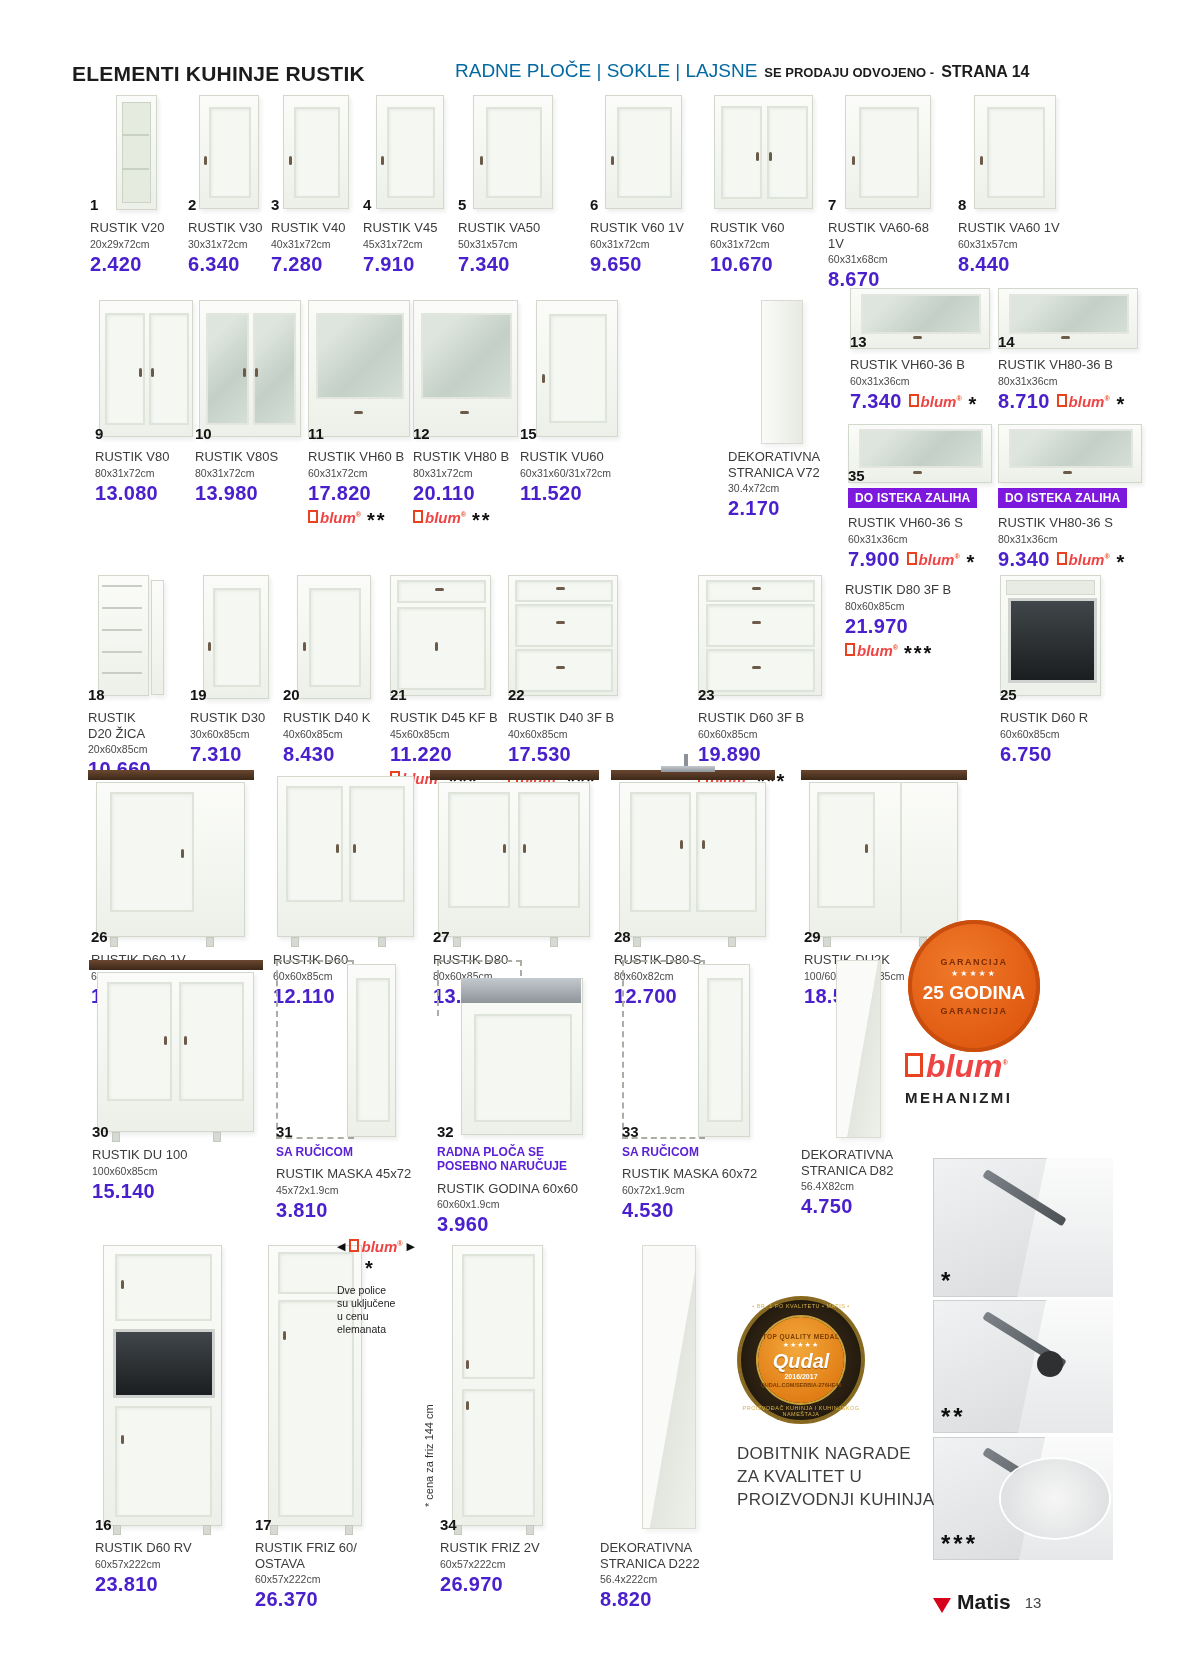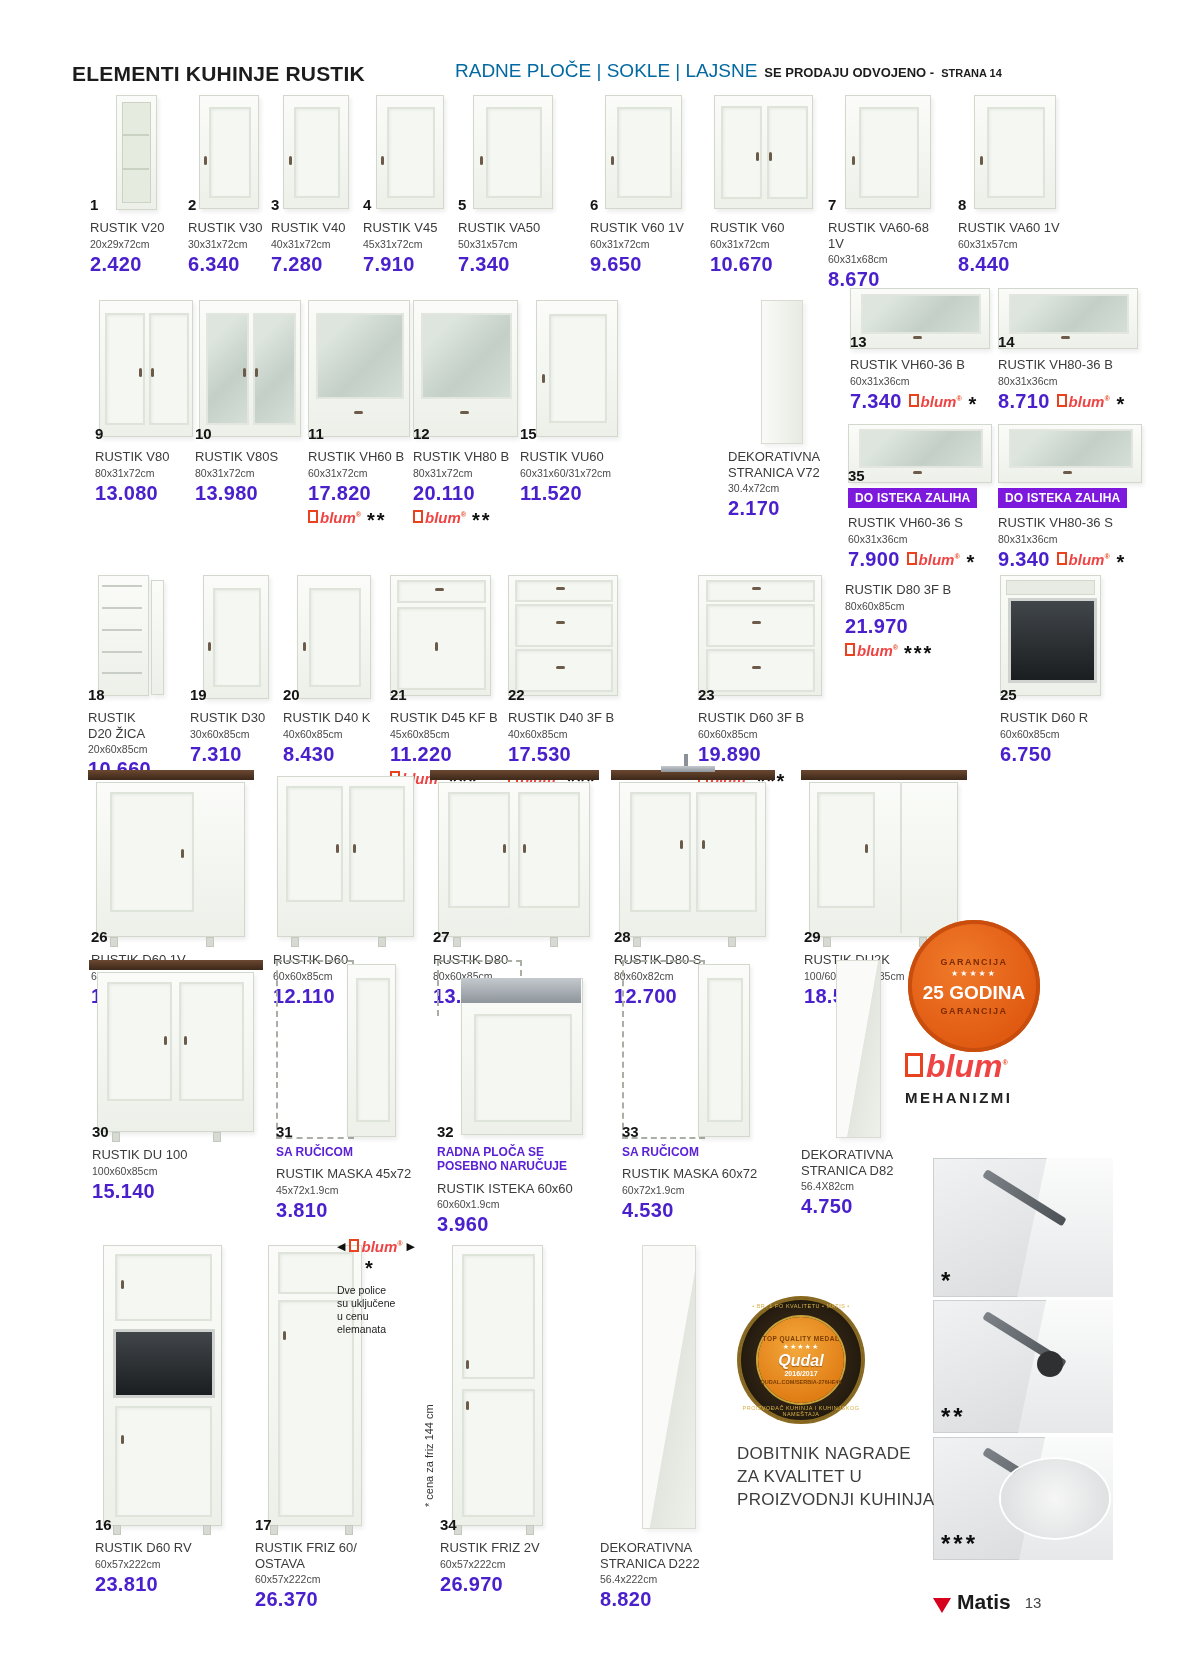--- a/index.html
+++ b/index.html
@@ -2,21 +2,21 @@
 <html><head>
 <meta charset="utf-8">
 <style>
   html,body{margin:0;padding:0;}
   body{width:1199px;height:1674px;background:#fff;font-family:"Liberation Sans",sans-serif;position:relative;overflow:hidden;}
   
   .hdr-left{position:absolute;left:72px;top:62px;font-size:21px;font-weight:800;color:#1c1c1c;letter-spacing:.2px;}
   .hdr-right{position:absolute;left:455px;top:60px;display:flex;align-items:baseline;gap:7px;}
   .hdr-right .big{font-size:19px;font-weight:400;color:#0369a1;}
   .hdr-right .small{font-size:13px;font-weight:600;color:#1c1c1c;}
-  .hdr-right .strong{font-size:11px;font-weight:800;color:#1c1c1c;}
+  .hdr-right .strong{font-size:16px;font-weight:800;color:#1c1c1c;}
   
   .cell{position:absolute;}
   .img{position:relative;width:100%;}
   .num{position:absolute;left:0;bottom:0;font-size:15px;font-weight:700;color:#141414;}
   .name{font-size:13px;font-weight:500;color:#3b3b3b;line-height:1.2;white-space:pre-line;margin-top:7px;}
   .dims{font-size:10.5px;color:#4a4a4a;margin-top:2px;}
   .pre{font-size:12px;font-weight:700;color:#5b21d6;line-height:1.2;white-space:pre-line;margin-top:5px;}
   .badge{display:inline-block;background:#7d18dd;color:#fff;font-size:12px;font-weight:700;padding:3px 7px;margin-top:4px;letter-spacing:.2px;}
   .priceline{display:flex;align-items:center;gap:7px;margin-top:3px;}
   .price{font-size:20px;font-weight:800;color:#4a20cc;letter-spacing:.3px;}
@@ -50,21 +50,21 @@
   .qudal{position:absolute;left:739px;top:1298px;width:124px;height:124px;border-radius:50%;
     background:radial-gradient(circle,#2b2012 55%,#17120a 90%);box-shadow:0 0 0 2px #8a6a1e,inset 0 0 0 2px #8a6a1e;
     display:flex;align-items:center;justify-content:center;}
   .qudal .ringtext{position:absolute;left:0;right:0;text-align:center;font-size:5.5px;color:#d8b34a;letter-spacing:.5px;}
   .qudal .ring-top{top:5px;}
   .qudal .ring-bot{bottom:5px;}
   .qudal .inner{width:86px;height:86px;border-radius:50%;background:radial-gradient(circle at 45% 35%,#f3a93c,#e07c14 75%);
     box-shadow:0 0 0 2px #c9a23a;display:flex;flex-direction:column;align-items:center;justify-content:center;text-align:center;}
   .qudal .qarc{font-size:6.5px;font-weight:700;color:#7a3c00;letter-spacing:.5px;}
   .qudal .qstars{font-size:7px;color:#fff;letter-spacing:1px;margin:1px 0;}
-  .qudal .qbrand{font-size:16px;font-weight:800;font-style:italic;color:#fff;text-shadow:0 1px 1px #a35708;}
+  .qudal .qbrand{font-size:20px;font-weight:800;font-style:italic;color:#fff;text-shadow:0 1px 1px #a35708;}
   .qudal .qyear{font-size:7px;font-weight:700;color:#fff;}
   .qudal .qsite{font-size:5.5px;color:#7a3c00;font-weight:700;margin-top:2px;}
   .award{position:absolute;left:737px;top:1443px;font-size:17px;font-weight:500;color:#3d3d3d;line-height:1.35;white-space:pre-line;letter-spacing:.3px;}
   
   .blum-note{position:absolute;left:337px;top:1238px;width:90px;}
   .blum-note .row{display:flex;align-items:center;gap:4px;}
   .blum-note .tri{font-size:11px;color:#111;}
   .blum-note .nstar{font-size:20px;font-weight:700;color:#111;margin:2px 0 0 28px;}
   .blum-note .ntext{font-size:10.5px;color:#222;line-height:1.25;white-space:pre-line;margin-top:4px;}
   .friz-note{position:absolute;left:355px;top:1425px;width:150px;height:14px;transform:rotate(-90deg);font-size:11px;color:#333;white-space:nowrap;}
@@ -592,21 +592,21 @@
     <div class="cell" style="left: 437px; top: 960px; width: 168px;">
       <div class="img" style="height: 180px;">
         <div class="shape" style="position: absolute; left: 0px; top: 0px; width: 80.64px; height: 54px; border-top: 2px dashed rgb(169, 175, 164); border-right: 2px dashed rgb(169, 175, 164); border-left: 2px dashed rgb(169, 175, 164); border-image: initial; border-bottom: none;"></div>
         <div class="shape" style="position: absolute; left: 23.52px; top: 18px; width: 120.96px; height: 154.8px; background: linear-gradient(rgb(251, 252, 249), rgb(237, 240, 233)); border: 1px solid rgb(211, 216, 205); box-shadow: rgba(0, 0, 0, 0.07) 2px 3px 4px;"></div>
         <div class="shape" style="position: absolute; left: 23.52px; top: 18px; width: 120.96px; height: 25.2px; background: linear-gradient(rgb(196, 201, 205), rgb(142, 149, 155));"></div>
         <div class="shape" style="position: absolute; left: 36.96px; top: 54px; width: 94.08px; height: 104.4px; border: 2px solid rgb(223, 228, 218); background: rgb(245, 247, 242); box-shadow: rgba(0, 0, 0, 0.06) 1px 1px 3px inset;"></div>
         <span class="num">32</span>
       </div>
       <div class="pre">RADNA PLOČA SE
 POSEBNO NARUČUJE</div>
-      <div class="name">RUSTIK ISTEKA 60x60</div>
+      <div class="name">RUSTIK GODINA 60x60</div>
       <div class="dims">60x60x1.9cm</div>
       <div class="priceline">
         <span class="price">3.960</span>
       </div>
     </div>
     <div class="cell" style="left: 622px; top: 960px; width: 158px;">
       <div class="img" style="height: 180px;">
         <div class="shape" style="position: absolute; left: 0px; top: 0px; width: 79px; height: 174.6px; border: 2px dashed rgb(169, 175, 164);"></div>
         <div class="shape" style="position: absolute; left: 75.84px; top: 3.6px; width: 50.56px; height: 171px; background: linear-gradient(rgb(251, 252, 249), rgb(237, 240, 233)); border: 1px solid rgb(211, 216, 205); box-shadow: rgba(0, 0, 0, 0.07) 2px 3px 4px;"></div>
         <div class="shape" style="position: absolute; left: 85.32px; top: 18px; width: 31.6px; height: 140.4px; border: 2px solid rgb(223, 228, 218); background: rgb(245, 247, 242); box-shadow: rgba(0, 0, 0, 0.06) 1px 1px 3px inset;"></div>

